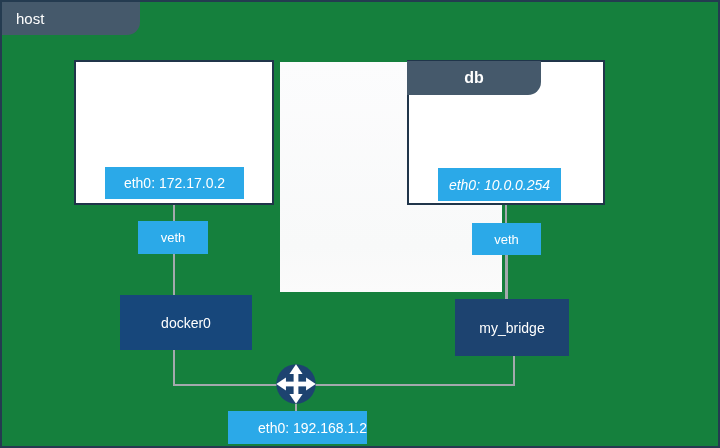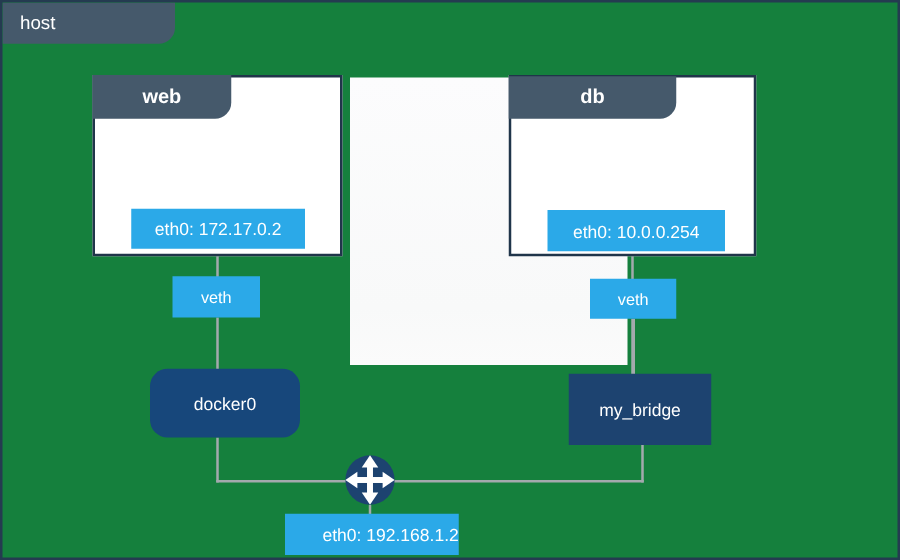--- a/index.html
+++ b/index.html
@@ -47,32 +47,32 @@
   .db-tab  { left: 405px; top: 59px; width: 134px; height: 34px; }
   .blue-label {
     position: absolute;
     background: #2BA9E8;
     color: #ffffff;
     display: flex; align-items: center; justify-content: center;
     font-size: 14px;
     z-index: 4;
   }
   .web-eth  { left: 103px; top: 165px; width: 139px; height: 32px; }
-  .db-eth   { left: 436px; top: 166px; width: 142px; height: 33px; }
+  .db-eth   { left: 436px; top: 166px; width: 123px; height: 33px; font-style: italic; }
   .veth-left  { left: 136px; top: 219px; width: 70px; height: 33px; font-size: 13px; }
   .veth-right { left: 470px; top: 221px; width: 69px; height: 32px; font-size: 13px; }
   .host-eth { left: 226px; top: 409px; width: 139px; height: 33px; justify-content: flex-end; }
   .bridge-box {
     position: absolute;
     color: #ffffff;
     display: flex; align-items: center; justify-content: center;
     font-size: 14px;
     z-index: 4;
   }
-  .docker0   { left: 118px; top: 293px; width: 120px; height: 55px; background: #17477B; border-radius: 14px; }
+  .docker0   { left: 118px; top: 293px; width: 132px; height: 55px; background: #17477B; }
   .my-bridge { left: 453px; top: 297px; width: 114px; height: 57px; background: #1D4370; }
   .line { position: absolute; background: #A3A9AD; z-index: 1; }
   .router-icon {
     position: absolute;
     left: 272px; top: 360px; width: 44px; height: 44px;
     z-index: 5;
   }
 </style>
 </head>
 <body>
@@ -89,23 +89,20 @@
   <div class="line" style="left:171px; top:252px; width:2px; height:42px;"></div>
   <div class="line" style="left:171px; top:348px; width:2px; height:36px;"></div>
   <div class="line" style="left:171px; top:382px; width:124px; height:2px;"></div>
   <div class="line" style="left:503px; top:203px; width:2px; height:19px;"></div>
   <div class="line" style="left:503px; top:253px; width:3px; height:45px;"></div>
   <div class="line" style="left:511px; top:354px; width:2px; height:30px;"></div>
   <div class="line" style="left:294px; top:382px; width:219px; height:2px;"></div>
   <div class="line" style="left:293px; top:402px; width:2px; height:8px;"></div>
 
   <div class="node-box web-box"></div>
-  <div class="tab node-tab web-tab">
-    <span>web</span>
-  </div>
   <div class="blue-label web-eth">
     <span>eth0: 172.17.0.2</span>
   </div>
 
   <div class="node-box db-box"></div>
   <div class="tab node-tab db-tab">
     <span>db</span>
   </div>
   <div class="blue-label db-eth">
     <span>eth0: 10.0.0.254</span>

